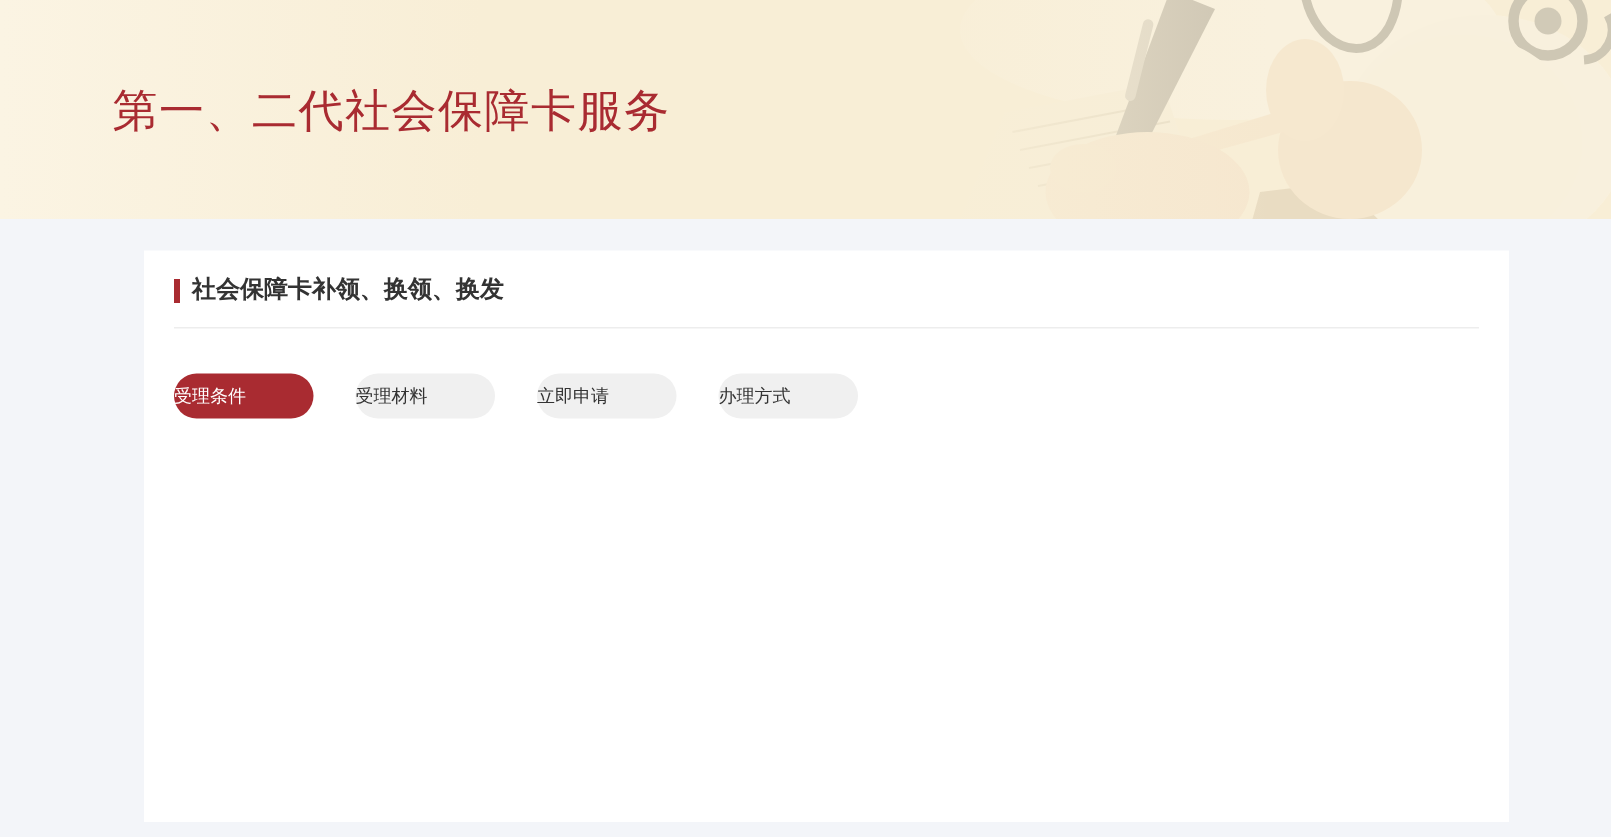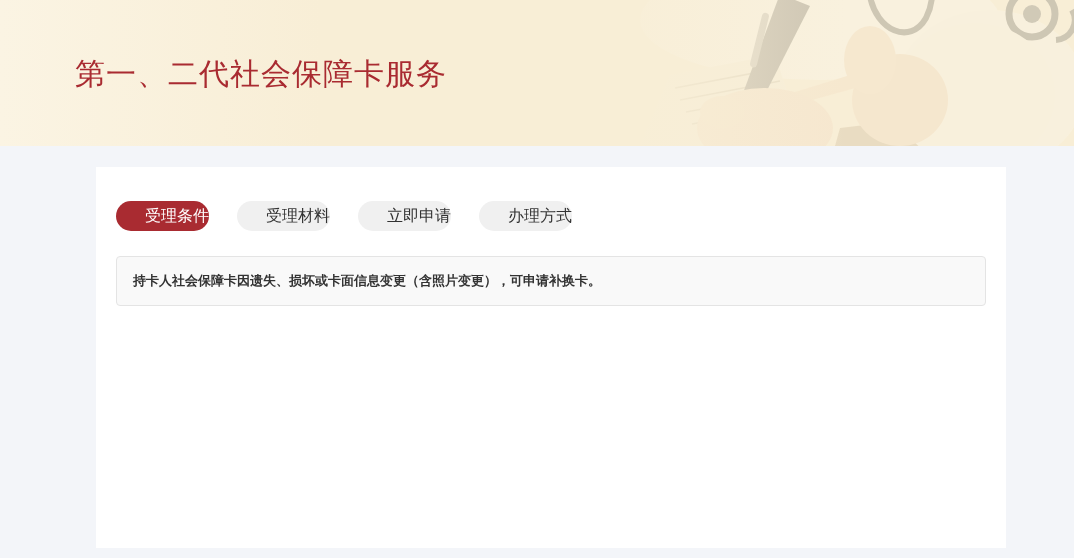--- a/index.html
+++ b/index.html
@@ -55,25 +55,26 @@
     margin-left:8px;
     font-size:16px; font-weight:bold; color:#333;
   }
 
   
   .tabs { margin-top:18px; display:flex; }
   .tab {
     width:93px; height:30px; line-height:30px;
     margin-right:28px;
     border-radius:15px;
-    text-align:right;
-    font-size:16px; color:#333;
+    text-align:left;
+    font-size:12px; color:#333;
     background:#f0f0f0;
     cursor:pointer;
     user-select:none;
+    margin-top:12px;
   }
   .tab.active {
     background:var(--accent,#a92b31);
     color:#ffffff;
   }
 
   
   .content-box {
     margin-top:25px;
     background:#f9f9f9;
@@ -121,23 +122,26 @@
       <ellipse cx="195" cy="128" rx="68" ry="40" fill="#f0d5ba"></ellipse>
       <ellipse cx="152" cy="112" rx="22" ry="16" fill="#f2d8bd"></ellipse>
     </g>
   </svg>
   <div class="banner-fade"></div>
   <h1 class="banner-title">第一、二代社会保障卡服务</h1>
 </div>
 
 <div class="card">
 
+  <div class="section-header">
+    <span class="red-bar"></span>
+    <span class="section-title">社会保障卡补领、换领、换发</span>
+  </div>
 
   <div class="tabs">
     <div class="tab active">受理条件</div>
     <div class="tab">受理材料</div>
     <div class="tab">立即申请</div>
     <div class="tab">办理方式</div>
   </div>
 
-  <div class="content-box">持卡人社会保障卡因遗失、损坏或卡面信息变更（含照片变更），可申请补换卡。</div>
 
 </div>
 
 </body></html>

